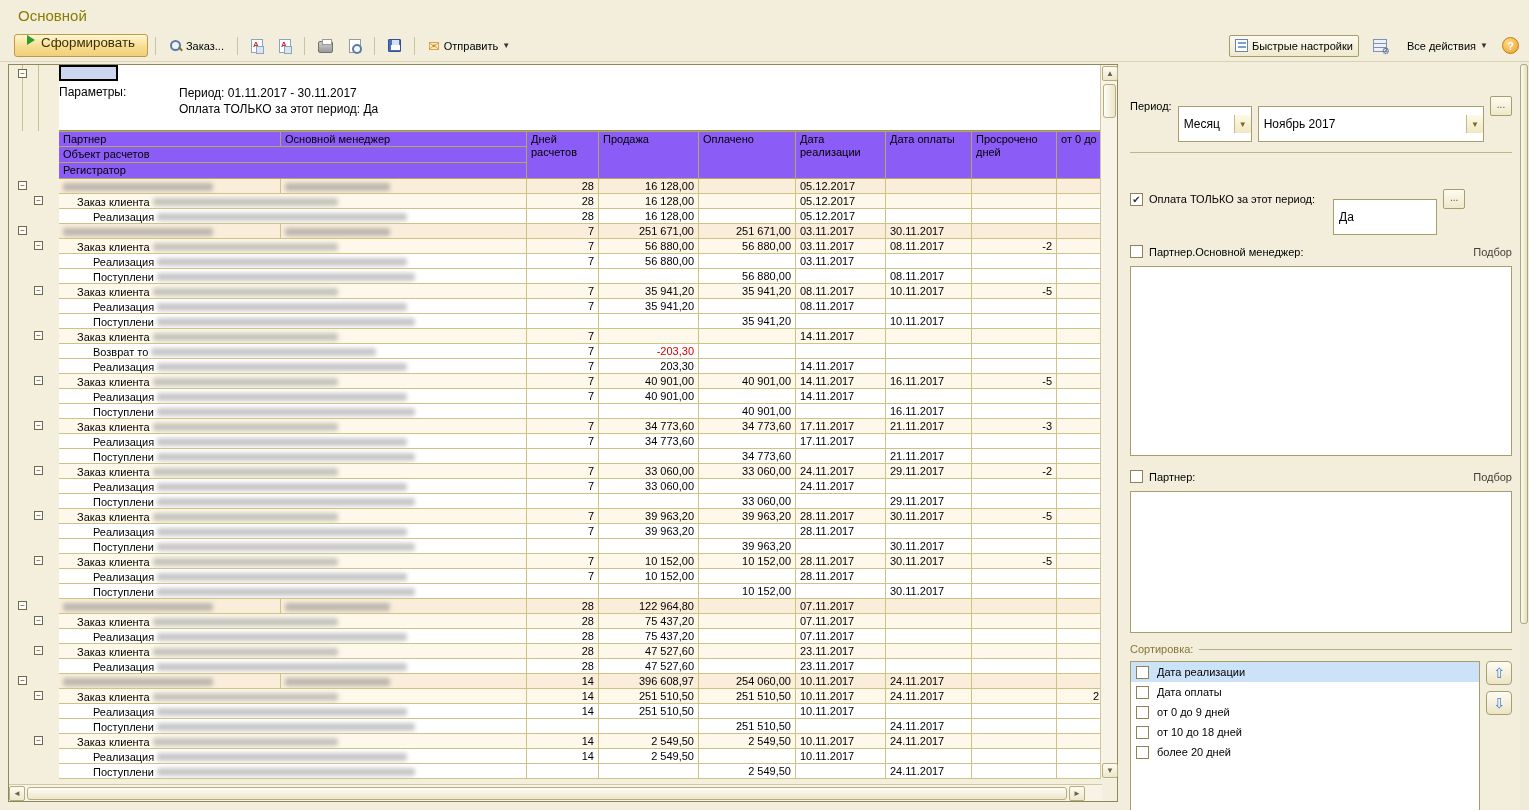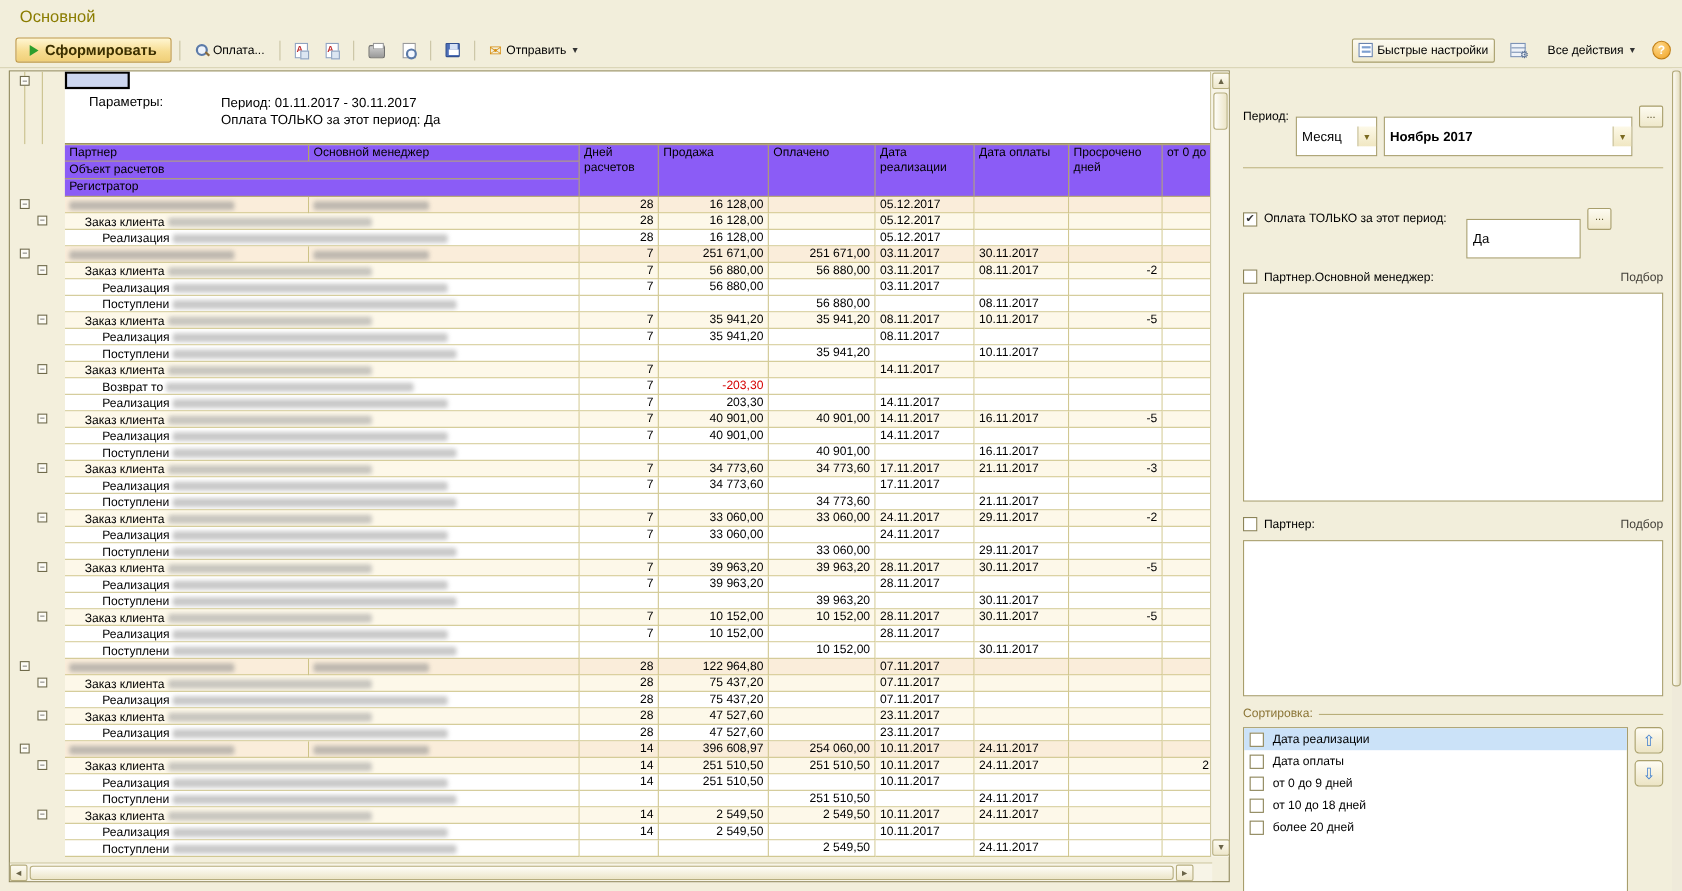--- a/index.html
+++ b/index.html
@@ -5,21 +5,21 @@
   * { margin:0; padding:0; box-sizing:border-box; }
   html,body { width:1529px; height:810px; overflow:hidden; }
   body { font-family:"Liberation Sans","DejaVu Sans",sans-serif; background:#f2eedb; font-size:11px; color:#000; position:relative; }
 
   
   .titlebar { position:absolute; left:0; top:0; width:1529px; height:30px; padding:7px 0 0 18px; }
   .title { font-size:15px; color:#8a7c00; }
   .toolbar { position:absolute; left:0; top:30px; width:1529px; height:32px; border-bottom:1px solid #d9d3b4; display:flex; align-items:center; padding:0 10px 0 14px; }
   .tb-left { display:flex; align-items:center; gap:4px; flex:1; }
   .tb-right { display:flex; align-items:center; gap:8px; }
-  .btn-main { display:flex; align-items:center; gap:6px; height:23px; padding:0 12px; background:linear-gradient(#fff6d2,#f7dd92 55%,#f0cf78); border:1px solid #c09a4a; border-radius:3px; font-weight:bold; color:#3c3000; cursor:pointer; }
+  .btn-main { display:flex; gap:6px; height:23px; padding:0 12px; background:linear-gradient(#fff6d2,#f7dd92 55%,#f0cf78); border:1px solid #c09a4a; border-radius:3px; font-weight:normal; color:#3c3000; cursor:pointer; }
   .play { width:0; height:0; border-left:8px solid #2d9e2d; border-top:5px solid transparent; border-bottom:5px solid transparent; }
   .tbtn { display:flex; align-items:center; gap:4px; height:22px; padding:0 5px; border:1px solid transparent; border-radius:2px; cursor:pointer; }
   .tbtn.framed { background:linear-gradient(#fcfaf0,#efe9cd); border:1px solid #a79d6a; }
   .sep { width:1px; height:18px; background:#c9c3a2; margin:0 3px; }
   .mag { position:relative; width:13px; height:13px; }
   .mag::before { content:""; position:absolute; left:1px; top:1px; width:7px; height:7px; border:2px solid #5b7aa8; border-radius:50%; background:#eef3fa; }
   .mag::after { content:""; position:absolute; left:9px; top:9px; width:5px; height:2px; background:#8a6a3a; transform:rotate(45deg); }
   .docA { position:relative; width:12px; height:14px; background:#fff; border:1px solid #8fa3c0; }
   .docA::before { content:"А"; position:absolute; left:1px; top:0; font-size:8px; color:#c03030; font-weight:bold; }
   .docA::after { content:""; position:absolute; right:-2px; bottom:-2px; width:6px; height:6px; background:#dce6f2; border:1px solid #8fa3c0; }
@@ -47,21 +47,21 @@
   .sc-btn { width:16px; height:15px; display:flex; align-items:center; justify-content:center; font-size:8px; color:#6a6448; background:linear-gradient(#fdfbf2,#eee7cb); border:1px solid #b6ad7e; border-radius:2px; cursor:pointer; }
   .h-thumb { height:13px; margin:0 2px; flex:0 0 1040px; background:linear-gradient(#fefdf8,#ece5c8); border:1px solid #b6ad7e; border-radius:3px; cursor:pointer; }
   .v-thumb { position:absolute; left:2px; top:19px; width:13px; height:34px; background:linear-gradient(90deg,#fefdf8,#ece5c8); border:1px solid #b6ad7e; border-radius:3px; cursor:pointer; }
   .v-up { position:absolute; left:1px; top:1px; } .v-dn { position:absolute; left:1px; bottom:1px; }
 
   
   .info { display:grid; grid-template-columns:50px 1fr; height:66px; }
   .info-margin { position:relative; background:#f3efdc; }
   .info-body { position:relative; background:#fff; border-bottom:1px solid #9a9264; }
   .selcell { position:absolute; left:0; top:0; width:59px; height:16px; background:#ccd6f0; border:2px solid #000; }
-  .params { position:absolute; left:22px; top:20px; display:flex; font-size:12px; }
+  .params { position:absolute; left:0; top:20px; display:flex; font-size:12px; }
   .params .plabel { width:120px; }
   .plines div { line-height:16px; }
 
   
   .xbox { position:absolute; width:9px; height:9px; background:#fdfcf6; border:1px solid #6f6a4a; color:#333; font-size:8px; line-height:7px; text-align:center; cursor:pointer; }
   .guides { background-image:linear-gradient(#c9c08b,#c9c08b),linear-gradient(#c9c08b,#c9c08b); background-size:1px 100%,1px 100%; background-position:13px 0,29px 0; background-repeat:no-repeat; }
 
   
   .thead { display:grid; grid-template-columns:50px 222px 246px 72px 100px 97px 90px 86px 85px 47px; height:48px; }
   .hm { background:#f3efdc; }
@@ -119,21 +119,21 @@
 
 <div class="toolbar">
   <div class="tb-left">
     <button class="btn-main">
       <span class="play"></span>
       <span>Сформировать</span>
     </button>
     <span class="sep"></span>
     <div class="tbtn">
       <span class="mag"></span>
-      <span>Оплата...</span>
+      <span>Заказ...</span>
     </div>
     <span class="sep"></span>
     <div class="tbtn">
         <span class="docA"></span>
       </div>
     <div class="tbtn">
         <span class="docA"></span>
       </div>
     <span class="sep"></span>
     <div class="tbtn">
@@ -826,21 +826,21 @@
   </div>
 </div>
 
 <div class="panel">
   <div class="prow">
     <label class="plain">Период:</label>
     <div class="combo" style="width:74px;">
       <span class="val">Месяц</span>
       <span class="arr">▼</span>
     </div>
-    <div class="combo" style="flex:1;font-weight:bold;">
+    <div class="combo" style="flex:1;">
       <span class="val">Ноябрь 2017</span>
       <span class="arr">▼</span>
     </div>
     <div class="mini">...</div>
   </div>
   <div class="hr"></div>
   <div class="prow">
     <span class="cb">✔</span>
     <label class="plain">Оплата ТОЛЬКО за этот период:</label>
     <div class="combo" style="width:104px;margin-left:12px;">

